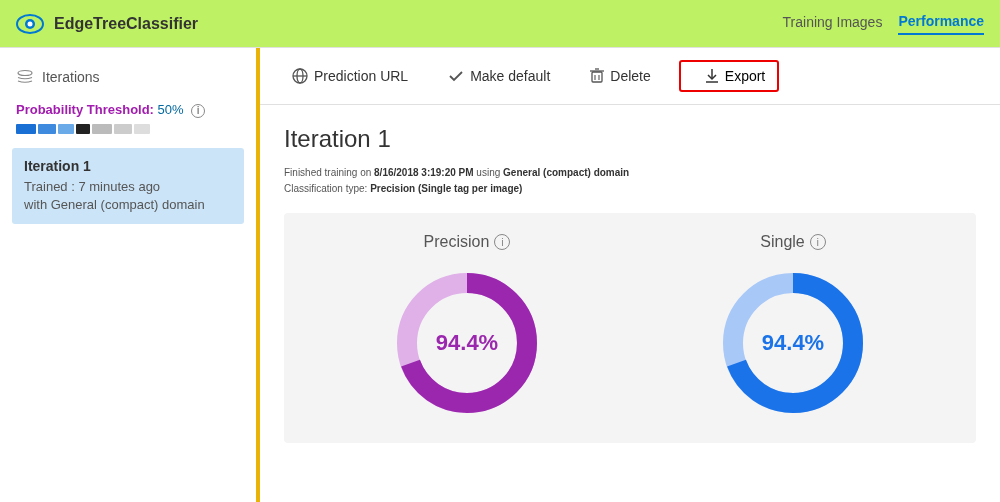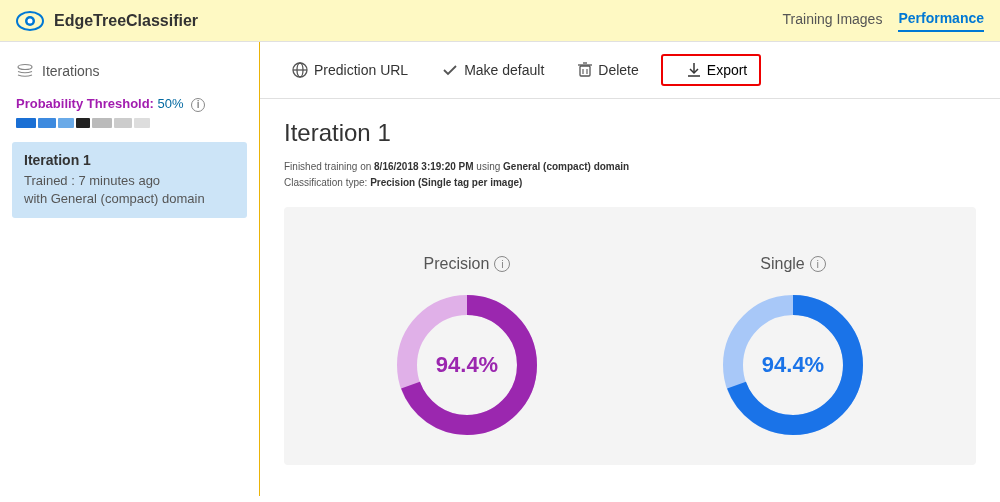--- a/index.html
+++ b/index.html
@@ -2,24 +2,24 @@
 <html><head>
   <meta charset="utf-8">
   <style>
     * { box-sizing: border-box; margin: 0; padding: 0; }
     body { font-family: 'Segoe UI', Arial, sans-serif; font-size: 14px; color: #333; background: #fff; width: 1000px; height: 502px; overflow: hidden; }
 
     
     .top-nav {
       display: flex;
       align-items: center;
-      height: 42px;
+      height: 48px;
       padding: 0 16px;
       border-bottom: 1px solid #e0e0e0;
-      background: #fef9c3;
+      background: #bef264;
     }
     .app-icon {
       width: 28px;
       height: 28px;
       margin-right: 10px;
       flex-shrink: 0;
     }
     .app-title {
       font-size: 16px;
       font-weight: 600;
@@ -46,21 +46,21 @@
 
     
     .main-layout {
       display: flex;
       height: calc(502px - 48px);
     }
 
     
     .sidebar {
       width: 260px;
-      border-right: 1px solid #eab308;
+      border-right: 4px solid #eab308;
       padding: 12px 0;
       flex-shrink: 0;
       overflow-y: auto;
     }
     .sidebar-section-title {
       display: flex;
       align-items: center;
       gap: 8px;
       padding: 8px 16px;
       font-size: 14px;
@@ -110,21 +110,21 @@
     
     .content {
       flex: 1;
       overflow-y: auto;
     }
 
     
     .toolbar {
       display: flex;
       align-items: center;
-      gap: 10px;
+      gap: 16px;
       padding: 12px 20px;
       border-bottom: 1px solid #e0e0e0;
     }
     .toolbar-btn {
       display: flex;
       align-items: center;
       gap: 6px;
       padding: 6px 12px;
       font-size: 14px;
       color: #333;
@@ -176,21 +176,20 @@
       flex-direction: column;
       align-items: center;
       gap: 12px;
     }
     .chart-title {
       font-size: 16px;
       color: #555;
       display: flex;
       align-items: center;
       gap: 5px;
-      margin-top: 28px;
     }
     .info-icon {
       width: 16px;
       height: 16px;
       border-radius: 50%;
       border: 1px solid #888;
       display: inline-flex;
       align-items: center;
       justify-content: center;
       font-size: 11px;

